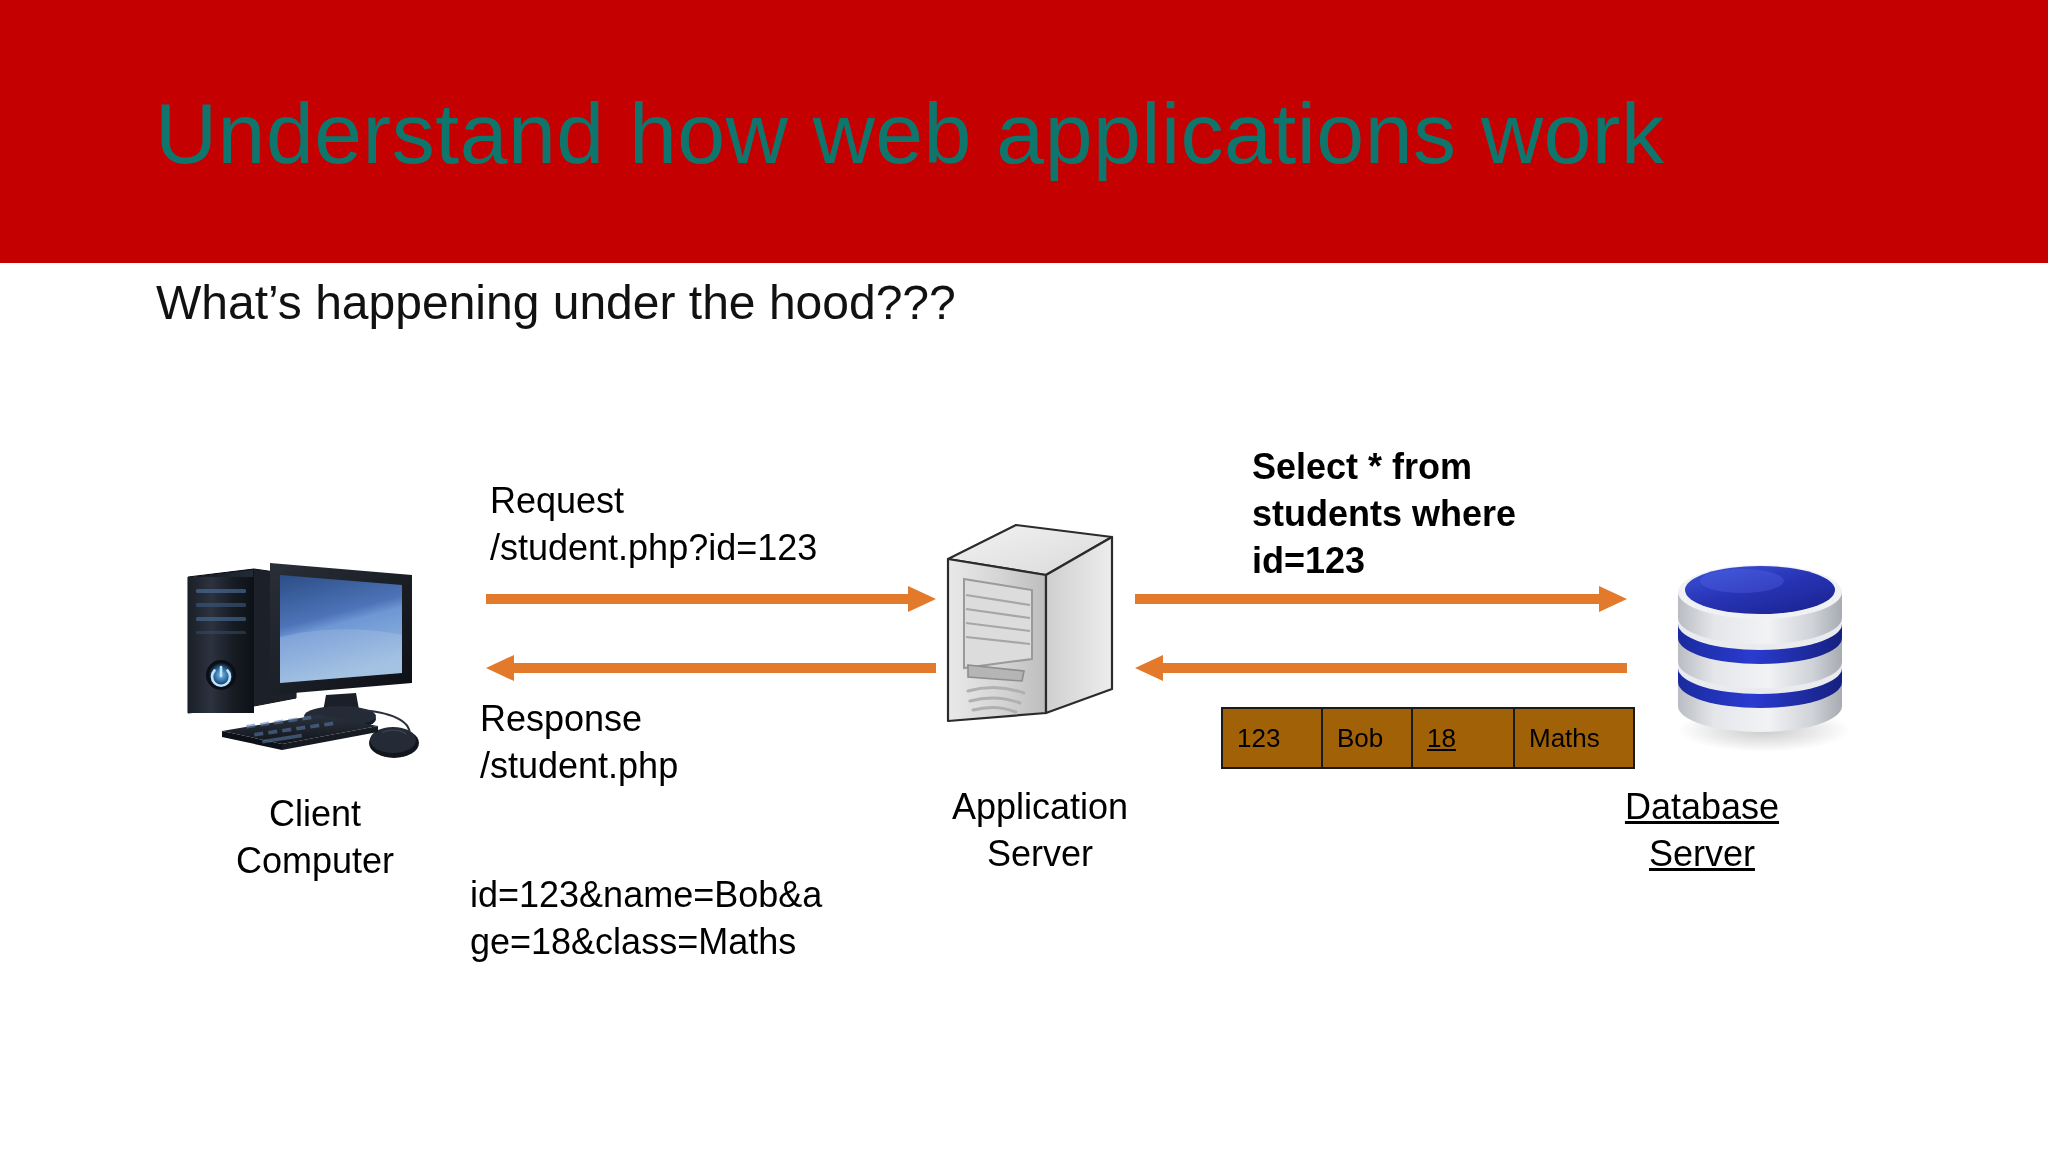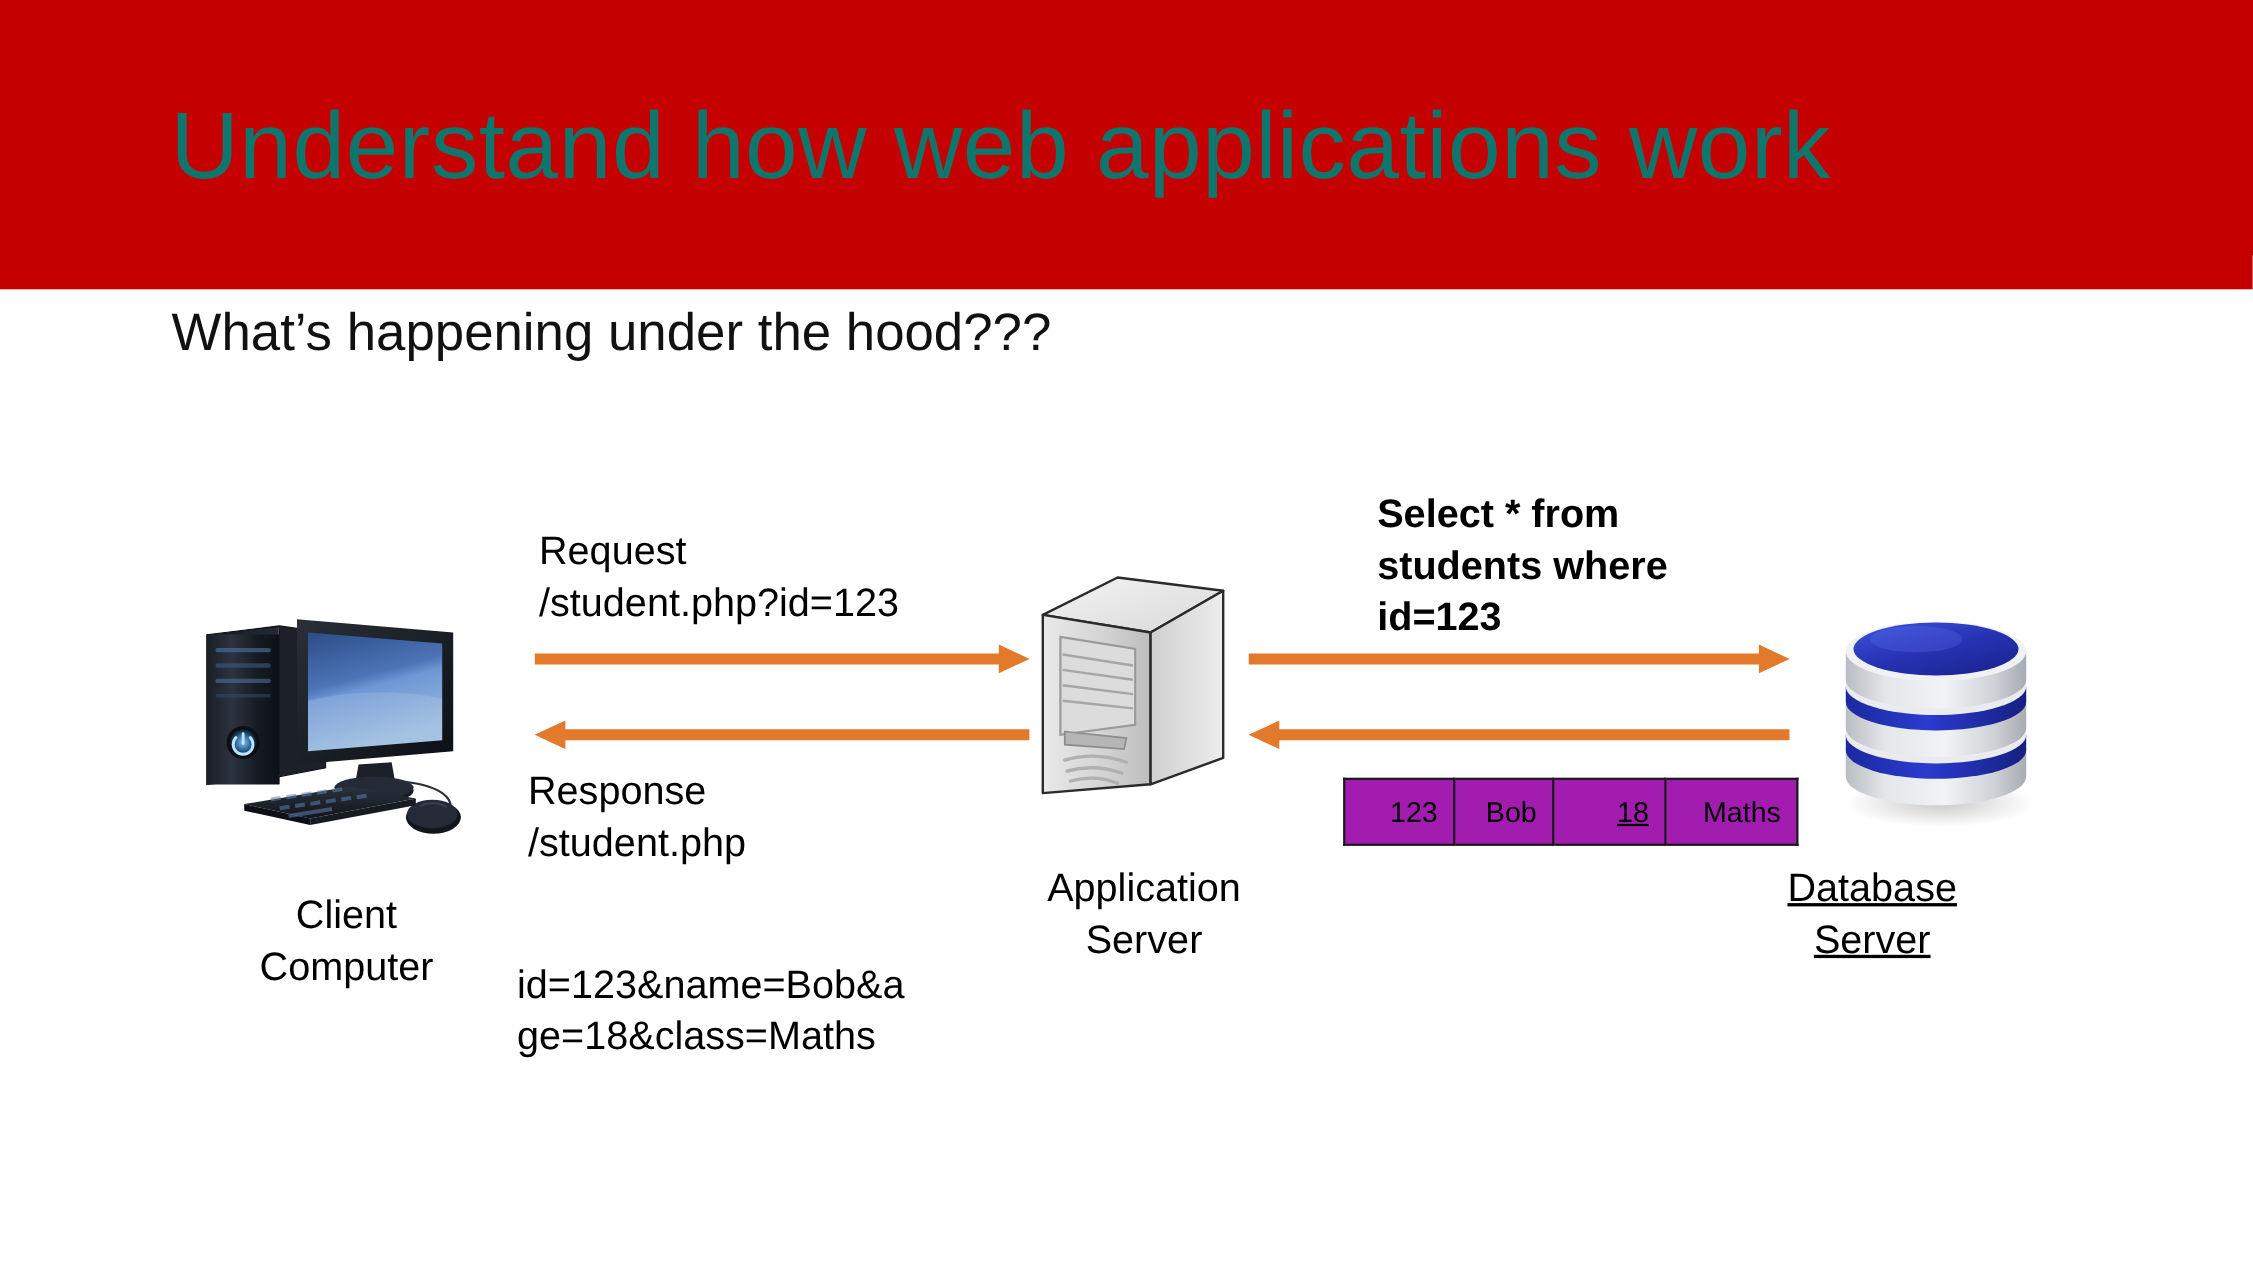--- a/index.html
+++ b/index.html
@@ -69,43 +69,43 @@
   .lbl-sql       { left: 1252px; top: 443px; width: 420px; }
 
   .node-label {
     position: absolute;
     font-size: 36px;
     line-height: 47px;
     text-align: center;
     color: #000000;
     white-space: pre-line;
   }
-  .lbl-client   { left: 155px;  top: 808px; width: 320px; }
+  .lbl-client   { left: 155px;  top: 790px; width: 320px; }
   .lbl-appsrv   { left: 890px;  top: 783px; width: 300px; }
   .lbl-dbsrv    { left: 1512px; top: 783px; width: 380px; text-decoration: underline; }
 
   
   .arrow { position: absolute; }
   .arrow svg { display: block; }
 
   
   .result-table {
     position: absolute;
     left: 1221px;
     top: 707px;
     border-collapse: collapse;
   }
   .result-table td {
-    background: #a21caf;
+    background: #a16207;
     border: 2px solid #1A1A1A;
     font-size: 26px;
     color: #000000;
     padding: 10px 14px;
     height: 38px;
-    text-align: right;
+    text-align: left;
     vertical-align: middle;
   }
   .result-table td.c0 { width: 70px; }
   .result-table td.c1 { width: 60px; }
   .result-table td.c2 { width: 72px; text-decoration: underline; }
   .result-table td.c3 { width: 90px; }
 
   
   .illus { position: absolute; }
   .illus svg { display: block; }

